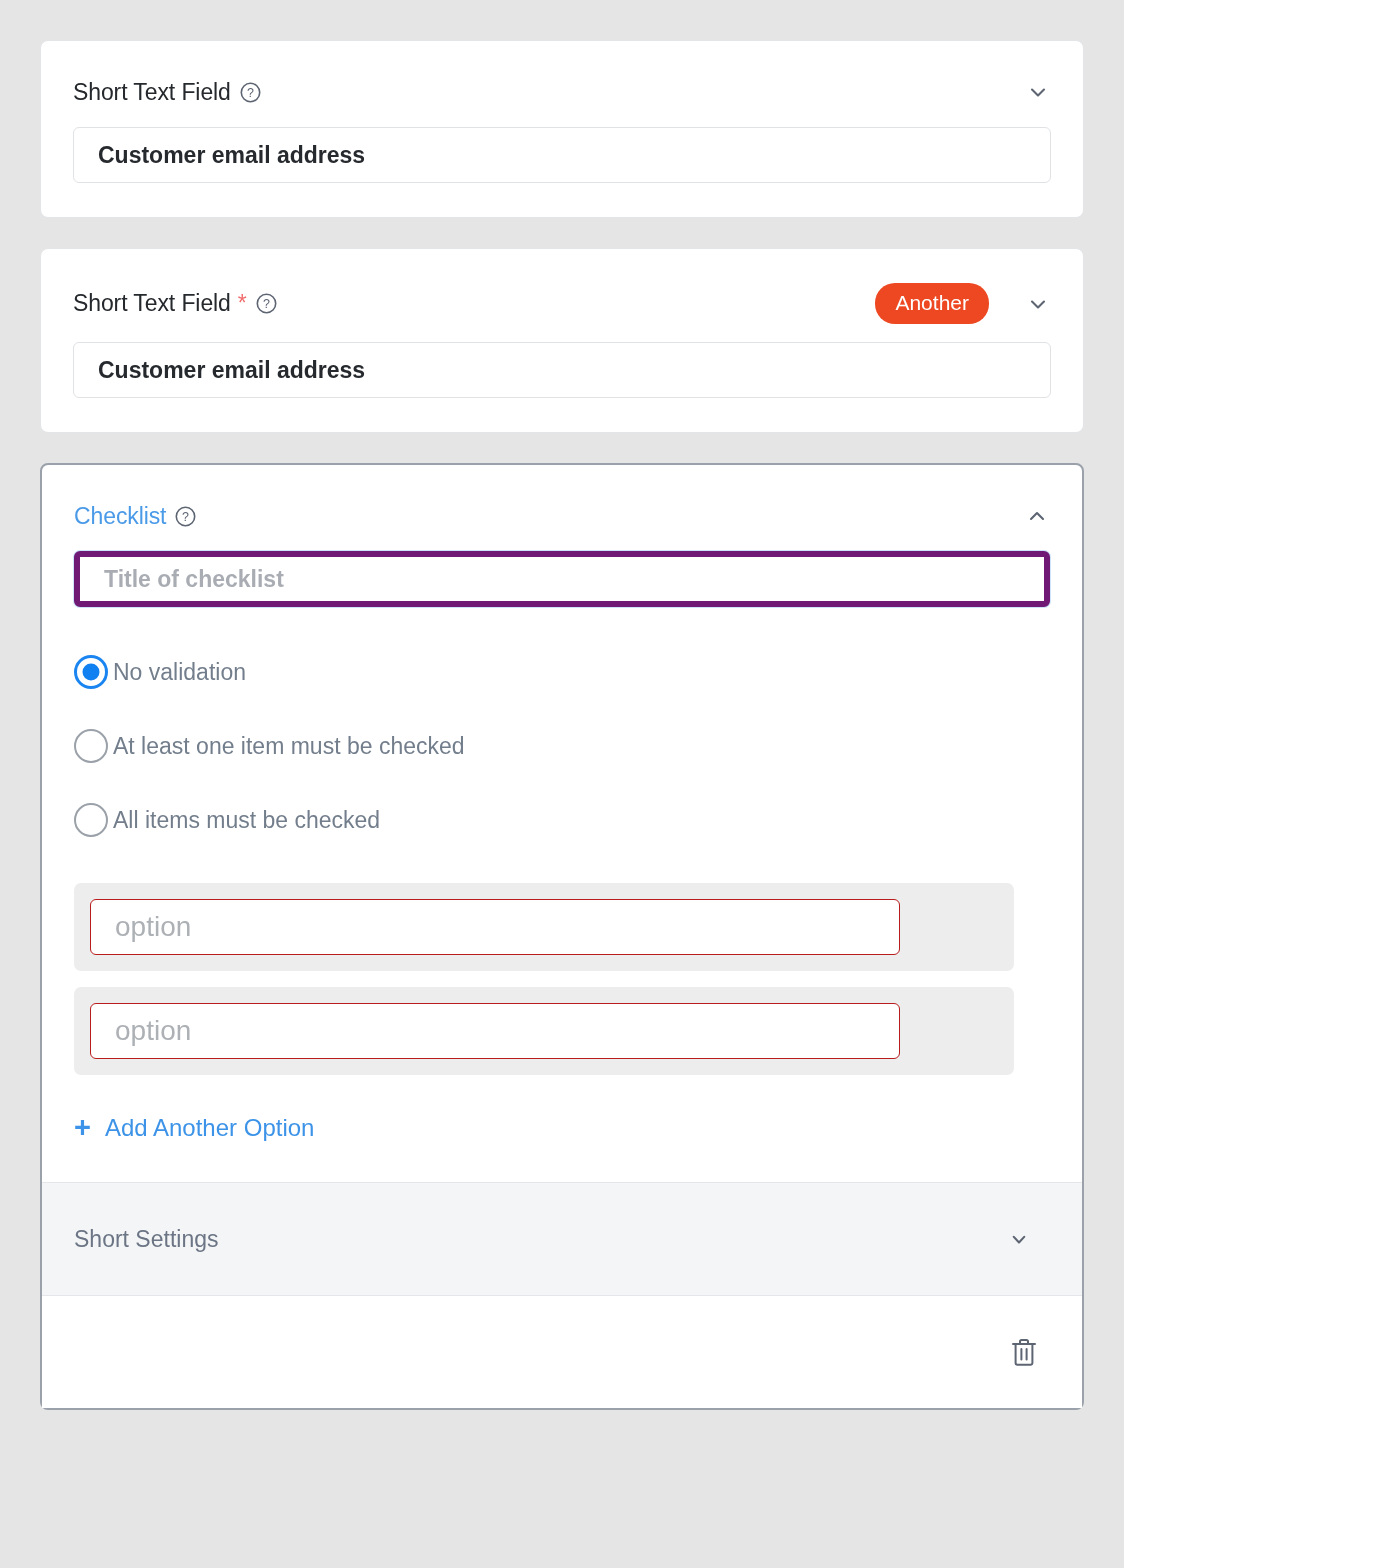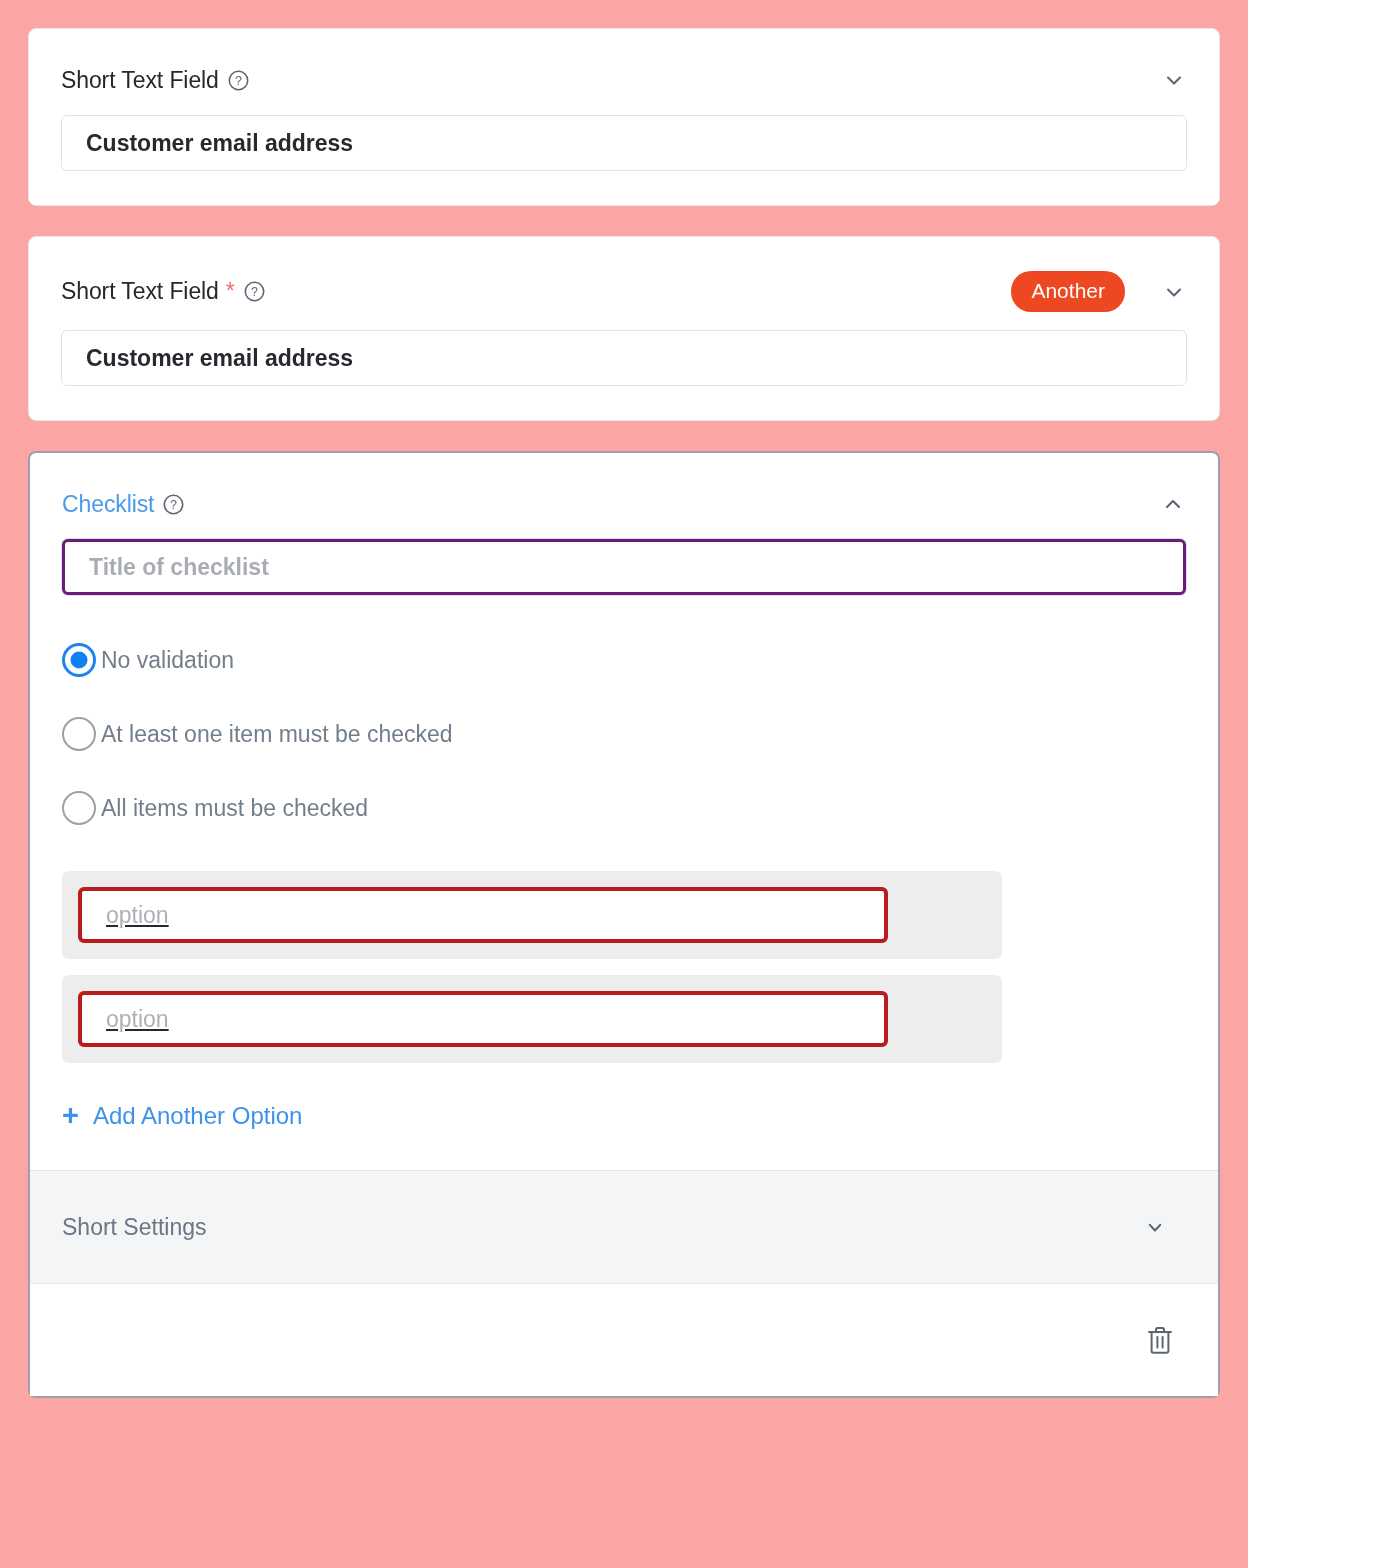--- a/index.html
+++ b/index.html
@@ -3,25 +3,25 @@
 <meta charset="utf-8">
 <style>
   * { box-sizing: border-box; }
   html, body {
     margin: 0; padding: 0;
     background: #ffffff;
     font-family: "Liberation Sans", sans-serif;
     -webkit-font-smoothing: antialiased;
   }
   .page {
-    width: 1248px;
+    width: 1124px;
     min-height: 1568px;
     position: relative;
-    background: #fca5a5;
-    padding: 28px;
+    background: #e5e5e5;
+    padding: 40px;
   }
 
   
   .card {
     background: #ffffff;
     border: 1px solid #e3e5e8;
     border-radius: 8px;
     margin-bottom: 30px;
     position: relative;
   }
@@ -103,21 +103,21 @@
     font-family: "Liberation Sans", sans-serif;
     font-size: 23px;
     color: #26292d;
     padding: 0 24px;
     outline: none;
     display: block;
     font-weight: bold;
   }
   .text-input::placeholder { color: #a9adb3; }
   .text-input.focused {
-    border: 3px solid #701a75;
+    border: 6px solid #701a75;
     box-shadow: 0 0 0 1px rgba(60,147,232,0.25);
   }
 
   
   .radio-group { margin-top: 48px; }
   .radio-row {
     display: flex;
     align-items: center;
     gap: 5px;
     margin-bottom: 18px;
@@ -156,30 +156,29 @@
   .option-row {
     background: #ededed;
     border-radius: 7px;
     padding: 16px;
     margin-bottom: 16px;
     width: 940px;
   }
   .option-input {
     width: 810px;
     height: 56px;
-    border: 4px solid #b91c1c;
+    border: 1px solid #b91c1c;
     border-radius: 6px;
     background: #ffffff;
     font-family: "Liberation Sans", sans-serif;
-    font-size: 23px;
+    font-size: 28px;
     color: #26292d;
     padding: 0 24px;
     outline: none;
     display: block;
-    text-decoration: underline;
   }
   .option-input::placeholder { color: #adb1b5; }
 
   
   .add-link {
     display: inline-flex;
     align-items: center;
     gap: 14px;
     margin-top: 22px;
     margin-bottom: 6px;

